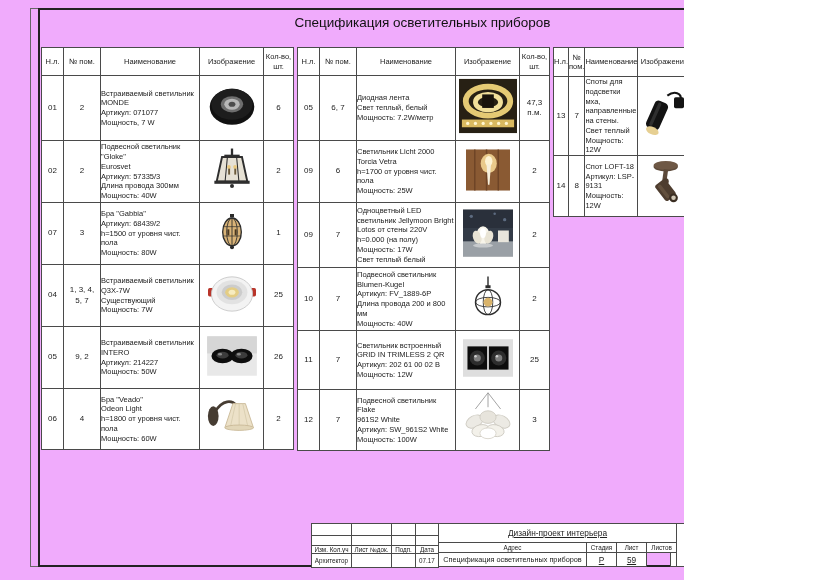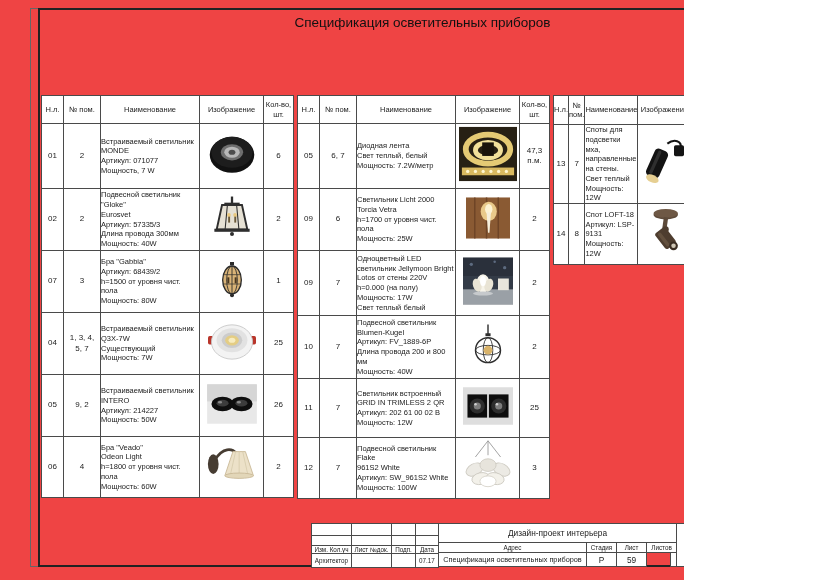--- a/index.html
+++ b/index.html
@@ -1,38 +1,38 @@
 <!DOCTYPE html>
 <html><head>
 <meta charset="utf-8">
 <style>
   html,body{margin:0;padding:0;background:#ffffff;}
-  .sheet{position:relative;width:684px;height:580px;background:#ef4444;
+  .sheet{position:relative;width:684px;height:580px;background:#f0abfc;
          font-family:"Liberation Sans",sans-serif;color:#222;overflow:hidden;}
   .outer-line{position:absolute;left:30px;top:8px;width:777px;height:559px;
          border:1px solid #666;box-sizing:border-box;}
   .frame{position:absolute;left:38px;top:8px;width:769px;height:559px;
          border:2px solid #222;box-sizing:border-box;}
   .page-title{position:absolute;left:38px;top:15px;width:769px;text-align:center;
          font-size:13.5px;color:#111;}
-  table.spec{position:absolute;top:47px;border-collapse:collapse;table-layout:fixed;background:#fff;margin-top:48px;}
+  table.spec{position:absolute;top:47px;border-collapse:collapse;table-layout:fixed;background:#fff;}
   table.spec th,table.spec td{border:1px solid #4a4a4a;padding:0;overflow:hidden;}
   table.spec th{font-size:7.5px;font-weight:normal;text-align:center;white-space:pre-line;line-height:1.25;}
   td.cell-nl,td.cell-room,td.cell-qty{font-size:8px;text-align:center;white-space:pre-line;line-height:1.3;}
   td.cell-name{font-size:7.5px;text-align:left;padding:3px 2px 3px 4px;line-height:1.3;
          white-space:pre-line;vertical-align:middle;}
   td.cell-image{text-align:center;vertical-align:middle;}
   .note{position:absolute;left:57px;top:538px;font-size:8px;line-height:1.45;color:#222;}
   
   .tb-cell{position:absolute;border:1px solid #4a4a4a;box-sizing:border-box;background:#fff;
          display:flex;align-items:center;justify-content:center;text-align:center;}
   table.revgrid{position:absolute;left:311px;top:523px;border-collapse:collapse;table-layout:fixed;background:#fff;}
   table.revgrid td{border:1px solid #4a4a4a;padding:0;font-size:6.3px;text-align:center;
          white-space:nowrap;overflow:hidden;color:#222;}
-  .fz6{font-size:6.3px;} .fz7{font-size:7.3px;} .fz8{font-size:8.3px;}
+  .fz6{font-size:6.3px;} .fz7{font-size:7.3px;} .fz8{font-size:8.3px;text-decoration:underline;}
 </style>
 </head>
 <body>
 
 <div class="sheet">
   <div class="outer-line"></div>
   <div class="frame"></div>
 
   <div class="page-title">Спецификация осветительных приборов</div>
 

